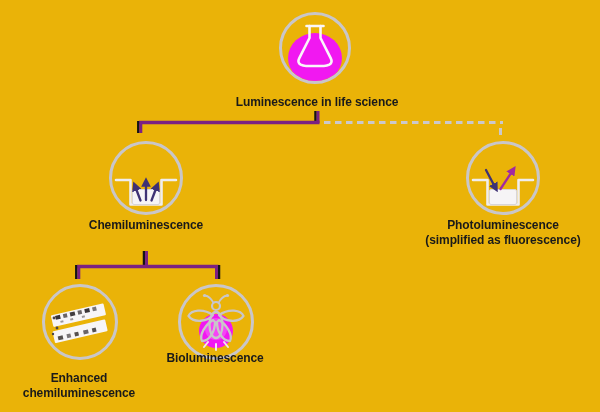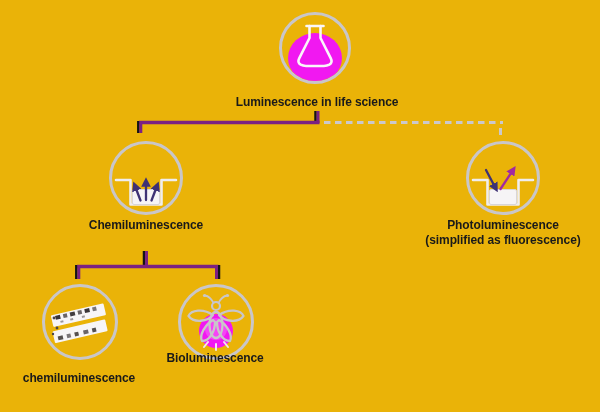--- a/index.html
+++ b/index.html
@@ -150,18 +150,19 @@
       <ellipse cx="35" cy="38" rx="6.5" ry="13" fill="none" stroke="#C9C6C9" stroke-width="2.3"></ellipse>
       <circle cx="35" cy="19" r="4" fill="none" stroke="#C9C6C9" stroke-width="2.2"></circle>
       <path d="M32.5,16 C30,11 27,9 24,8.5" fill="none" stroke="#C9C6C9" stroke-width="1.8" stroke-linecap="round"></path>
       <path d="M37.5,16 C40,11 43,9 46,8.5" fill="none" stroke="#C9C6C9" stroke-width="1.8" stroke-linecap="round"></path>
       <circle cx="23.5" cy="8.5" r="1.6" fill="#C9C6C9"></circle>
       <circle cx="46.5" cy="8.5" r="1.6" fill="#C9C6C9"></circle>
     </svg>
   </div>
 
   <div class="label" style="left:3px;top:371px;width:152px;">
+    <div>Enhanced</div>
     <div>chemiluminescence</div>
   </div>
 
   <div class="label" style="left:139px;top:351px;width:152px;">Bioluminescence</div>
 
 </div>
 
 </body></html>

